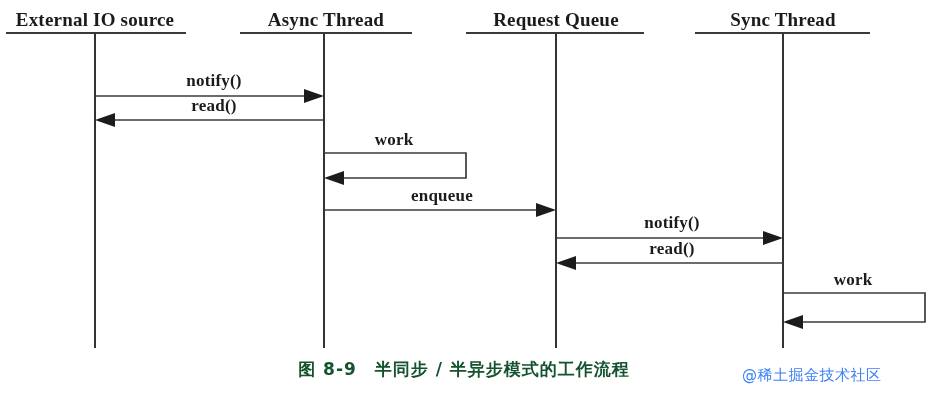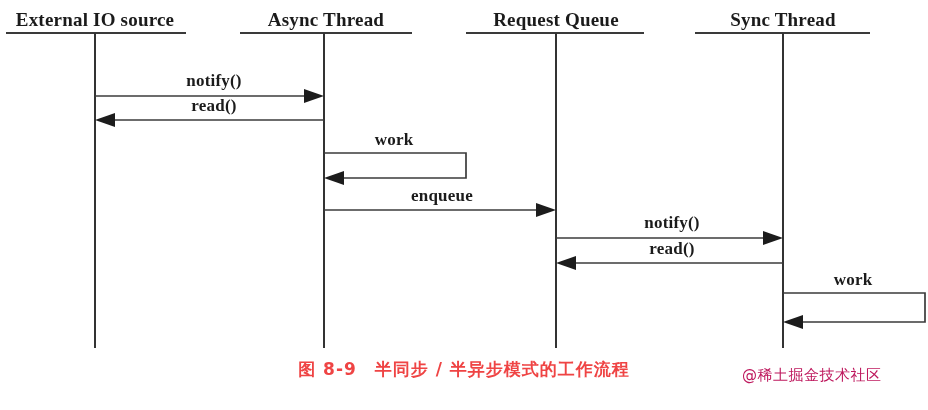--- a/index.html
+++ b/index.html
@@ -37,31 +37,31 @@
   .arrow-head{ fill:#1c1c1c; stroke:none; }
 
   .caption {
     position:absolute;
     left:0; right:0;
     top:358px;
     text-align:center;
     font-family:"DejaVu Sans", "Liberation Sans", sans-serif;
     font-size:17px;
     font-weight:700;
-    color:#ef4444;
+    color:#14532d;
     letter-spacing:1px;
     white-space:pre;
   }
   .watermark {
     position:absolute;
     left:742px;
     top:366px;
     font-family:"DejaVu Sans", "Liberation Sans", sans-serif;
     font-size:15px;
-    color:#be185d;
+    color:#3b82f6;
     letter-spacing:0.5px;
     white-space:nowrap;
     user-select:none;
   }
 </style>
 </head>
 <body>
 
 <div id="diagram-root">
 

